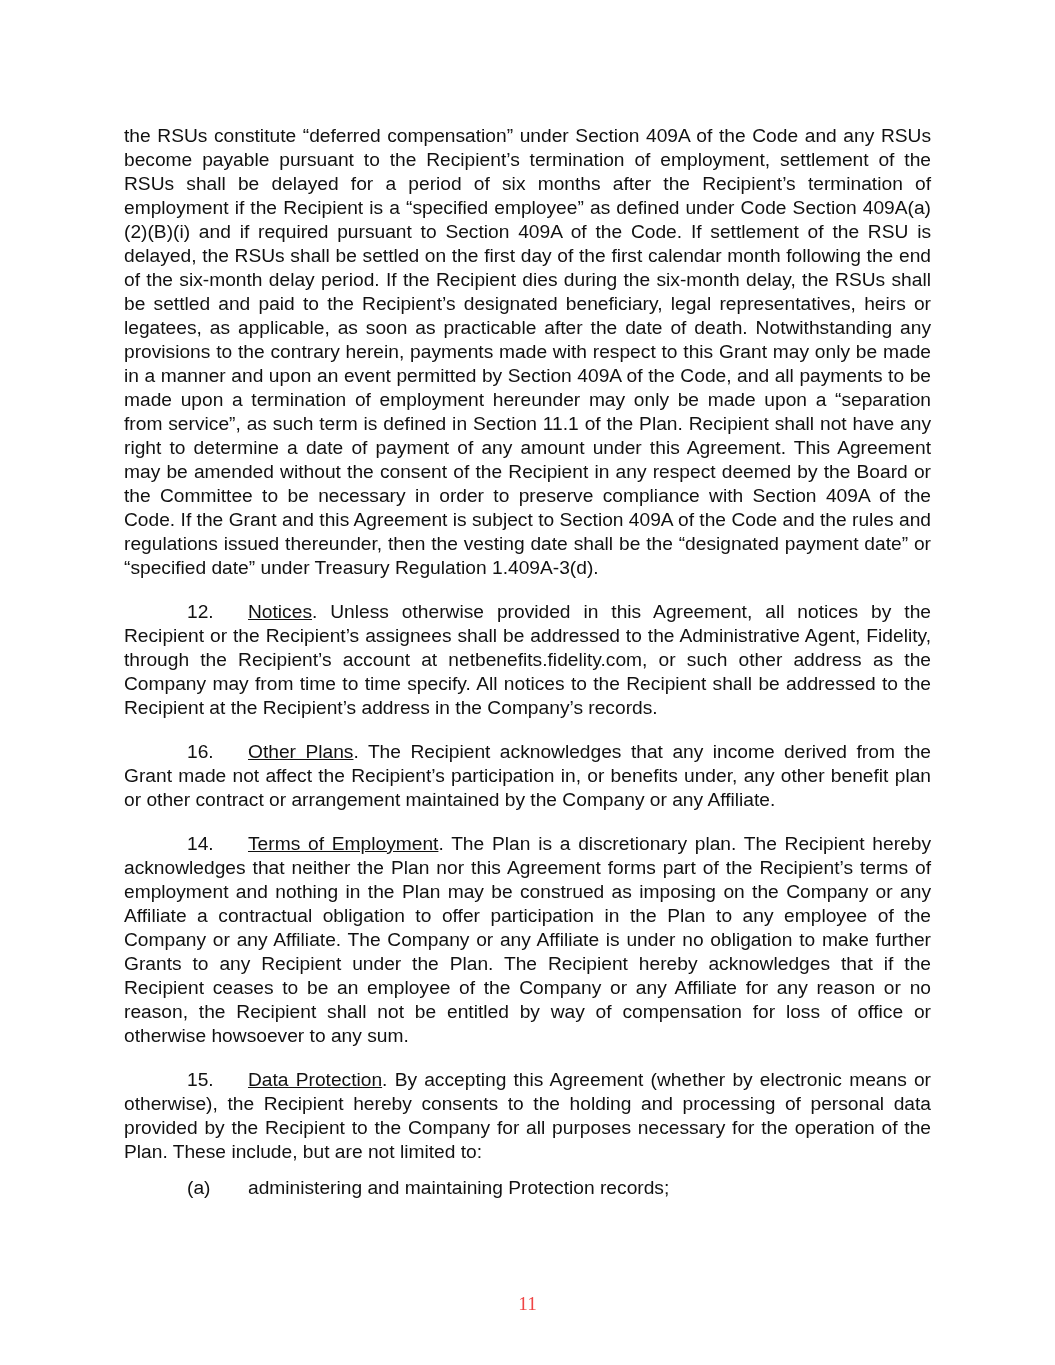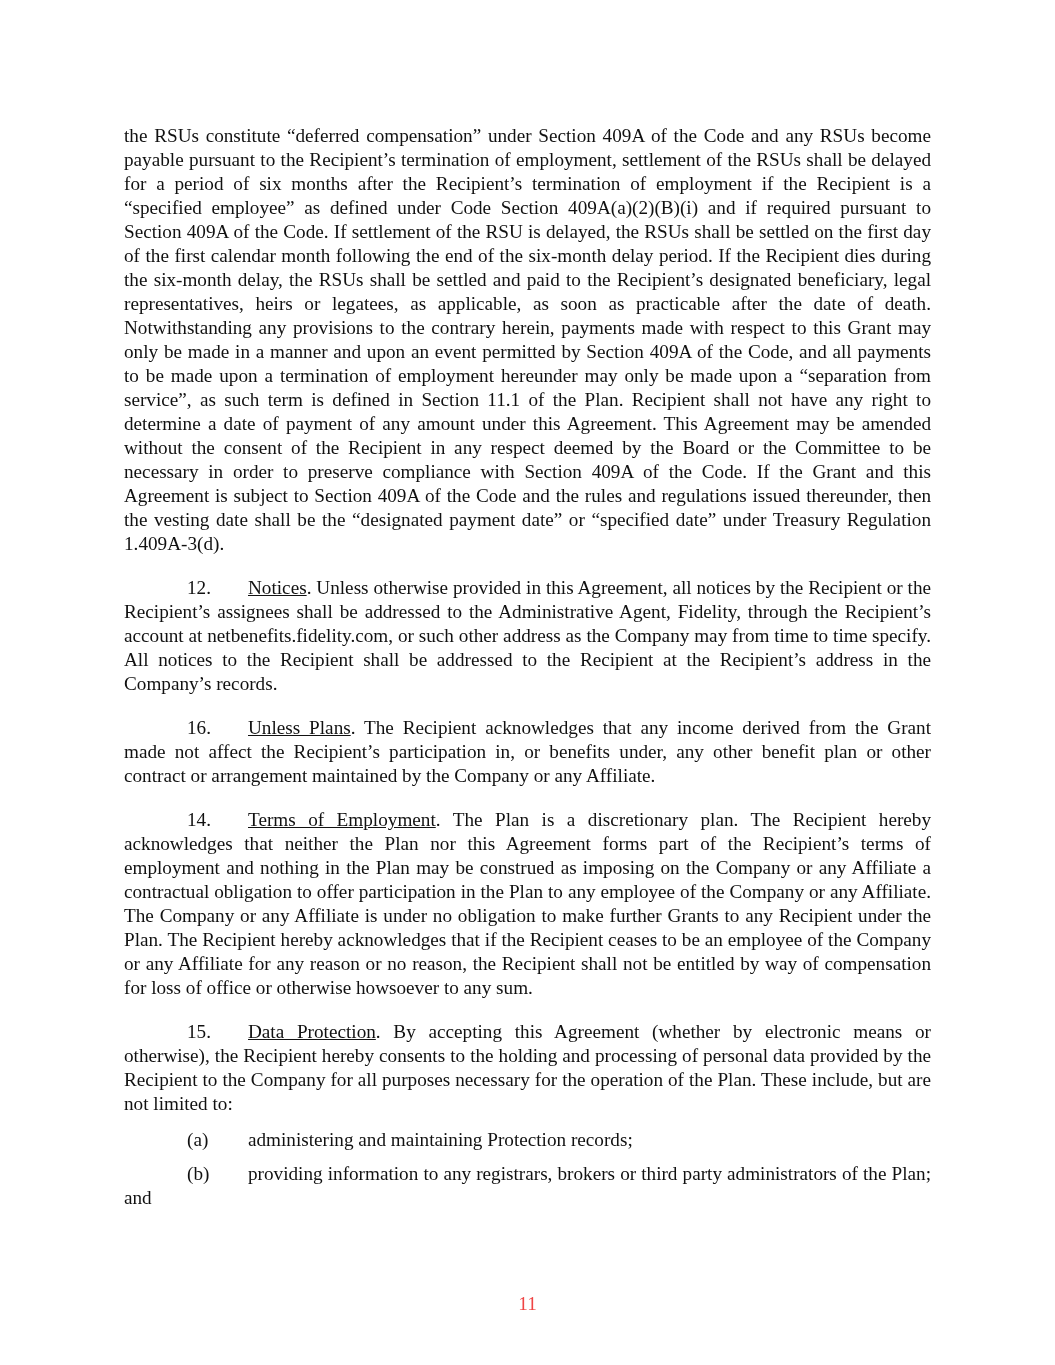--- a/index.html
+++ b/index.html
@@ -11,21 +11,21 @@
     width: 1055px;
     height: 1365px;
     position: relative;
     overflow: hidden;
   }
   .page {
     position: absolute;
     left: 124px;
     top: 124px;
     width: 807px;
-    font-family: Liberation Serif, serif;
+    font-family: Liberation Sans, sans-serif;
     font-size: 19.2px;
     line-height: 24px;
     color: #111111;
   }
   .para {
     margin: 0 0 20px 0;
     text-align: justify;
     text-align-last: left;
   }
   .para.first {
@@ -66,25 +66,24 @@
 </style>
 </head>
 <body>
 
 <div class="page">
 
   <p class="para first">the RSUs constitute “deferred compensation” under Section 409A of the Code and any RSUs become payable pursuant to the Recipient’s termination of employment, settlement of the RSUs shall be delayed for a period of six months after the Recipient’s termination of employment if the Recipient is a “specified employee” as defined under Code Section 409A(a)(2)(B)(i) and if required pursuant to Section 409A of the Code.  If settlement of the RSU is delayed, the RSUs shall be settled on the first day of the first calendar month following the end of the six-month delay period.  If the Recipient dies during the six-month delay, the RSUs shall be settled and paid to the Recipient’s designated beneficiary, legal representatives, heirs or legatees, as applicable, as soon as practicable after the date of death.  Notwithstanding any provisions to the contrary herein, payments made with respect to this Grant may only be made in a manner and upon an event permitted by Section 409A of the Code, and all payments to be made upon a termination of employment hereunder may only be made upon a “separation from service”, as such term is defined in Section 11.1 of the Plan.  Recipient shall not have any right to determine a date of payment of any amount under this Agreement. This Agreement may be amended without the consent of the Recipient in any respect deemed by the Board or the Committee to be necessary in order to preserve compliance with Section 409A of the Code. If the Grant and this Agreement is subject to Section 409A of the Code and the rules and regulations issued thereunder, then the vesting date shall be the “designated payment date” or “specified date” under Treasury Regulation 1.409A-3(d).</p>
 
   <p class="para indent"><span class="num">12.</span><span class="heading">Notices</span><span>.  Unless otherwise provided in this Agreement, all notices by the Recipient or the Recipient’s assignees shall be addressed to the Administrative Agent, Fidelity, through the Recipient’s account at netbenefits.fidelity.com, or such other address as the Company may from time to time specify.  All notices to the Recipient shall be addressed to the Recipient at the Recipient’s address in the Company’s records.</span></p>
 
-  <p class="para indent"><span class="num">16.</span><span class="heading">Unless Plans</span><span>.  The Recipient acknowledges that any income derived from the Grant made not affect the Recipient’s participation in, or benefits under, any other benefit plan or other contract or arrangement maintained by the Company or any Affiliate.</span></p>
+  <p class="para indent"><span class="num">16.</span><span class="heading">Other Plans</span><span>.  The Recipient acknowledges that any income derived from the Grant made not affect the Recipient’s participation in, or benefits under, any other benefit plan or other contract or arrangement maintained by the Company or any Affiliate.</span></p>
 
   <p class="para indent"><span class="num">14.</span><span class="heading">Terms of Employment</span><span>.  The Plan is a discretionary plan.  The Recipient hereby acknowledges that neither the Plan nor this Agreement forms part of the Recipient’s terms of employment and nothing in the Plan may be construed as imposing on the Company or any Affiliate a contractual obligation to offer participation in the Plan to any employee of the Company or any Affiliate.  The Company or any Affiliate is under no obligation to make further Grants to any Recipient under the Plan.  The Recipient hereby acknowledges that if the Recipient ceases to be an employee of the Company or any Affiliate for any reason or no reason, the Recipient shall not be entitled by way of compensation for loss of office or otherwise howsoever to any sum.</span></p>
 
   <p class="para indent" style="margin-bottom:12px;"><span class="num">15.</span><span class="heading">Data Protection</span><span>.  By accepting this Agreement (whether by electronic means or otherwise), the Recipient hereby consents to the holding and processing of personal data provided by the Recipient to the Company for all purposes necessary for the operation of the Plan.  These include, but are not limited to:</span></p>
 
   <p class="sub"><span class="letter">(a)</span><span>administering and maintaining Protection records;</span></p>
 
-  <p class="sub"><span class="letter">(b)</span><span>providing information to any registrars, brokers or third party administrators of the Plan; and</span></p>
 
 </div>
 
 <div class="page-number">11</div>
 
 </body></html>

